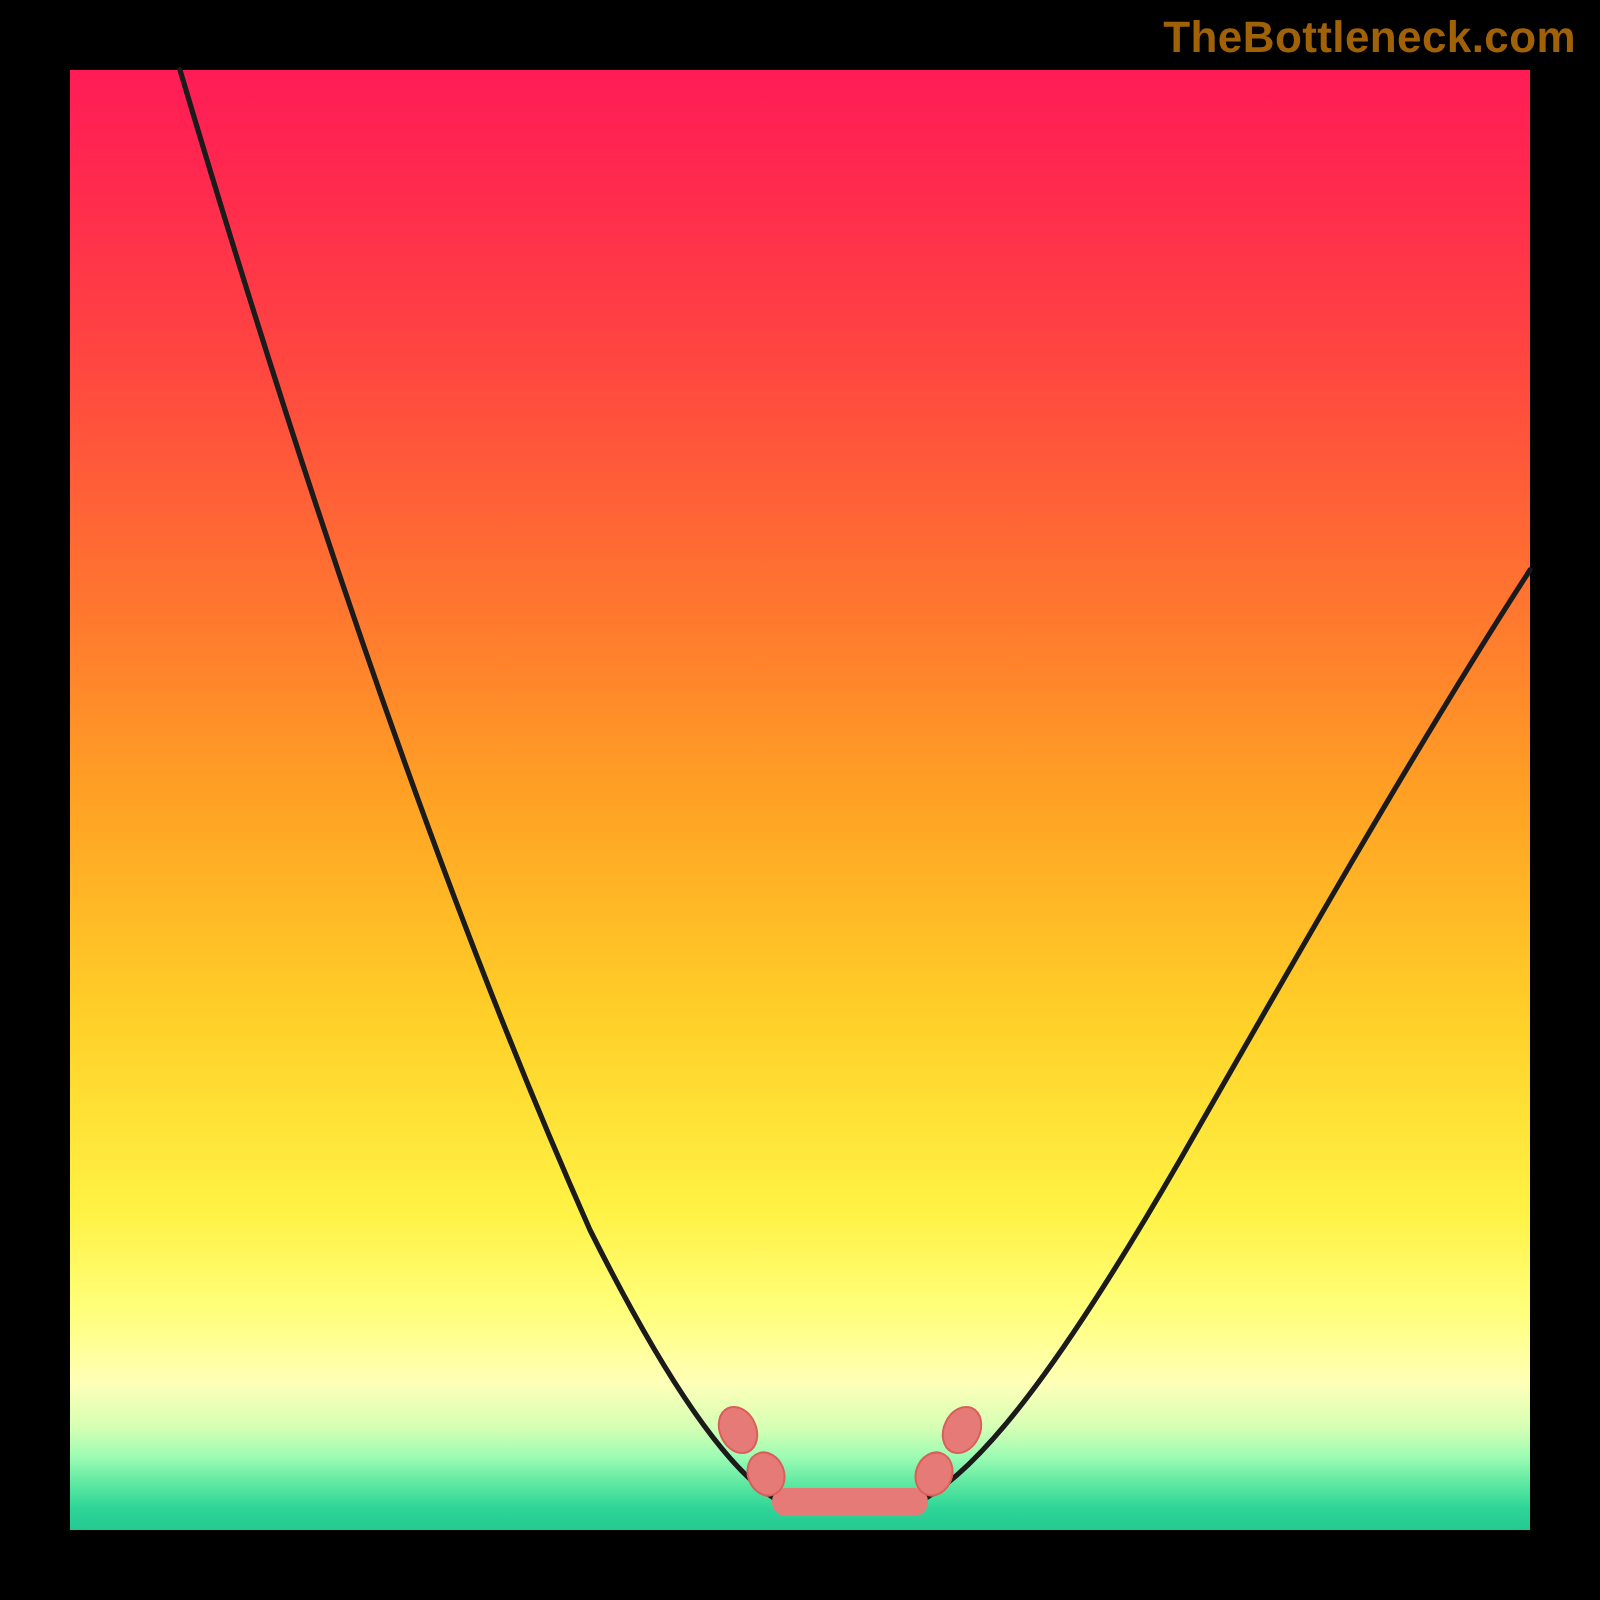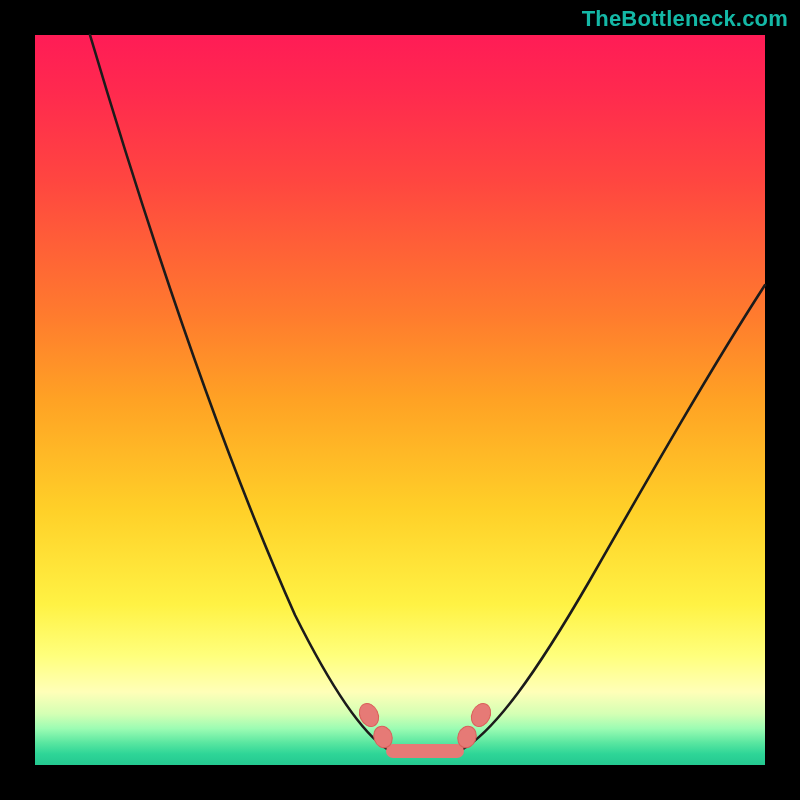--- a/index.html
+++ b/index.html
@@ -41,21 +41,21 @@
       #2ed597 98.5%,
       #24c890 100%
     );
   }
   .watermark {
     position: absolute;
     top: 6px;
     right: 12px;
     font-size: 22px;
     font-weight: 600;
-    color: #14b8a6;
+    color: #a16207;
     letter-spacing: 0.2px;
     user-select: none;
   }
   svg.curve {
     position: absolute;
     left: 0;
     top: 0;
     width: 730px;
     height: 730px;
     overflow: visible;

